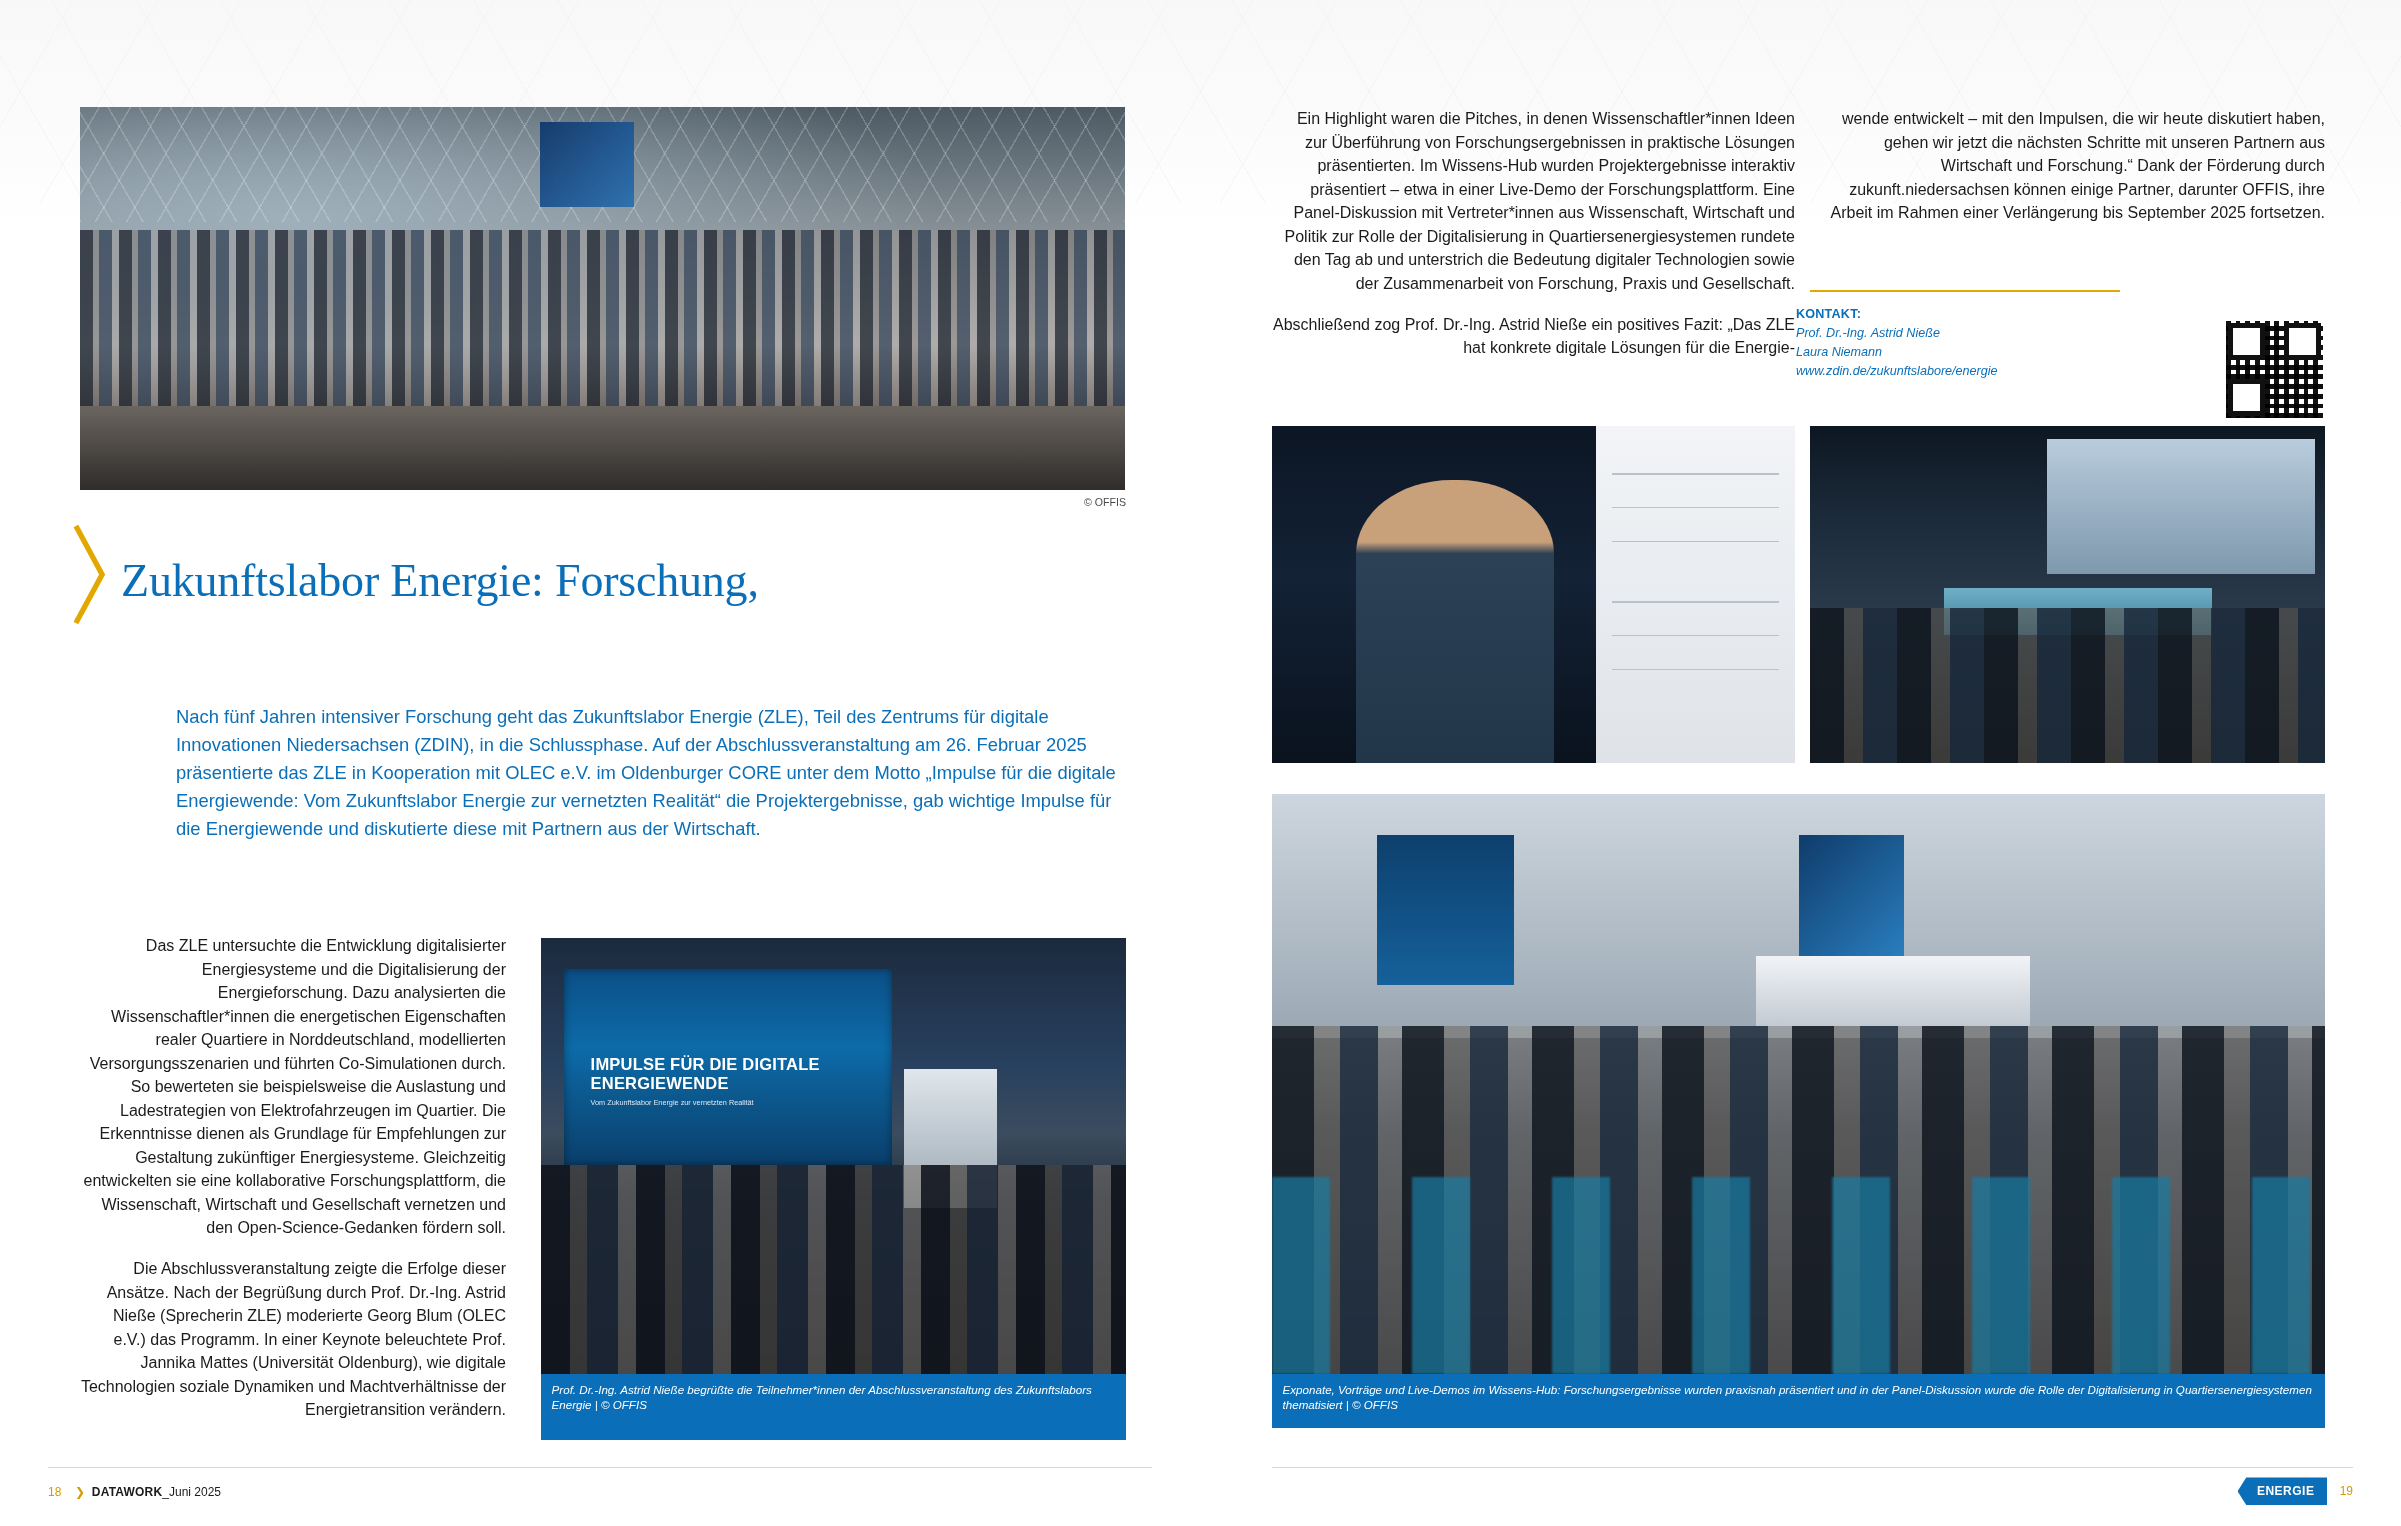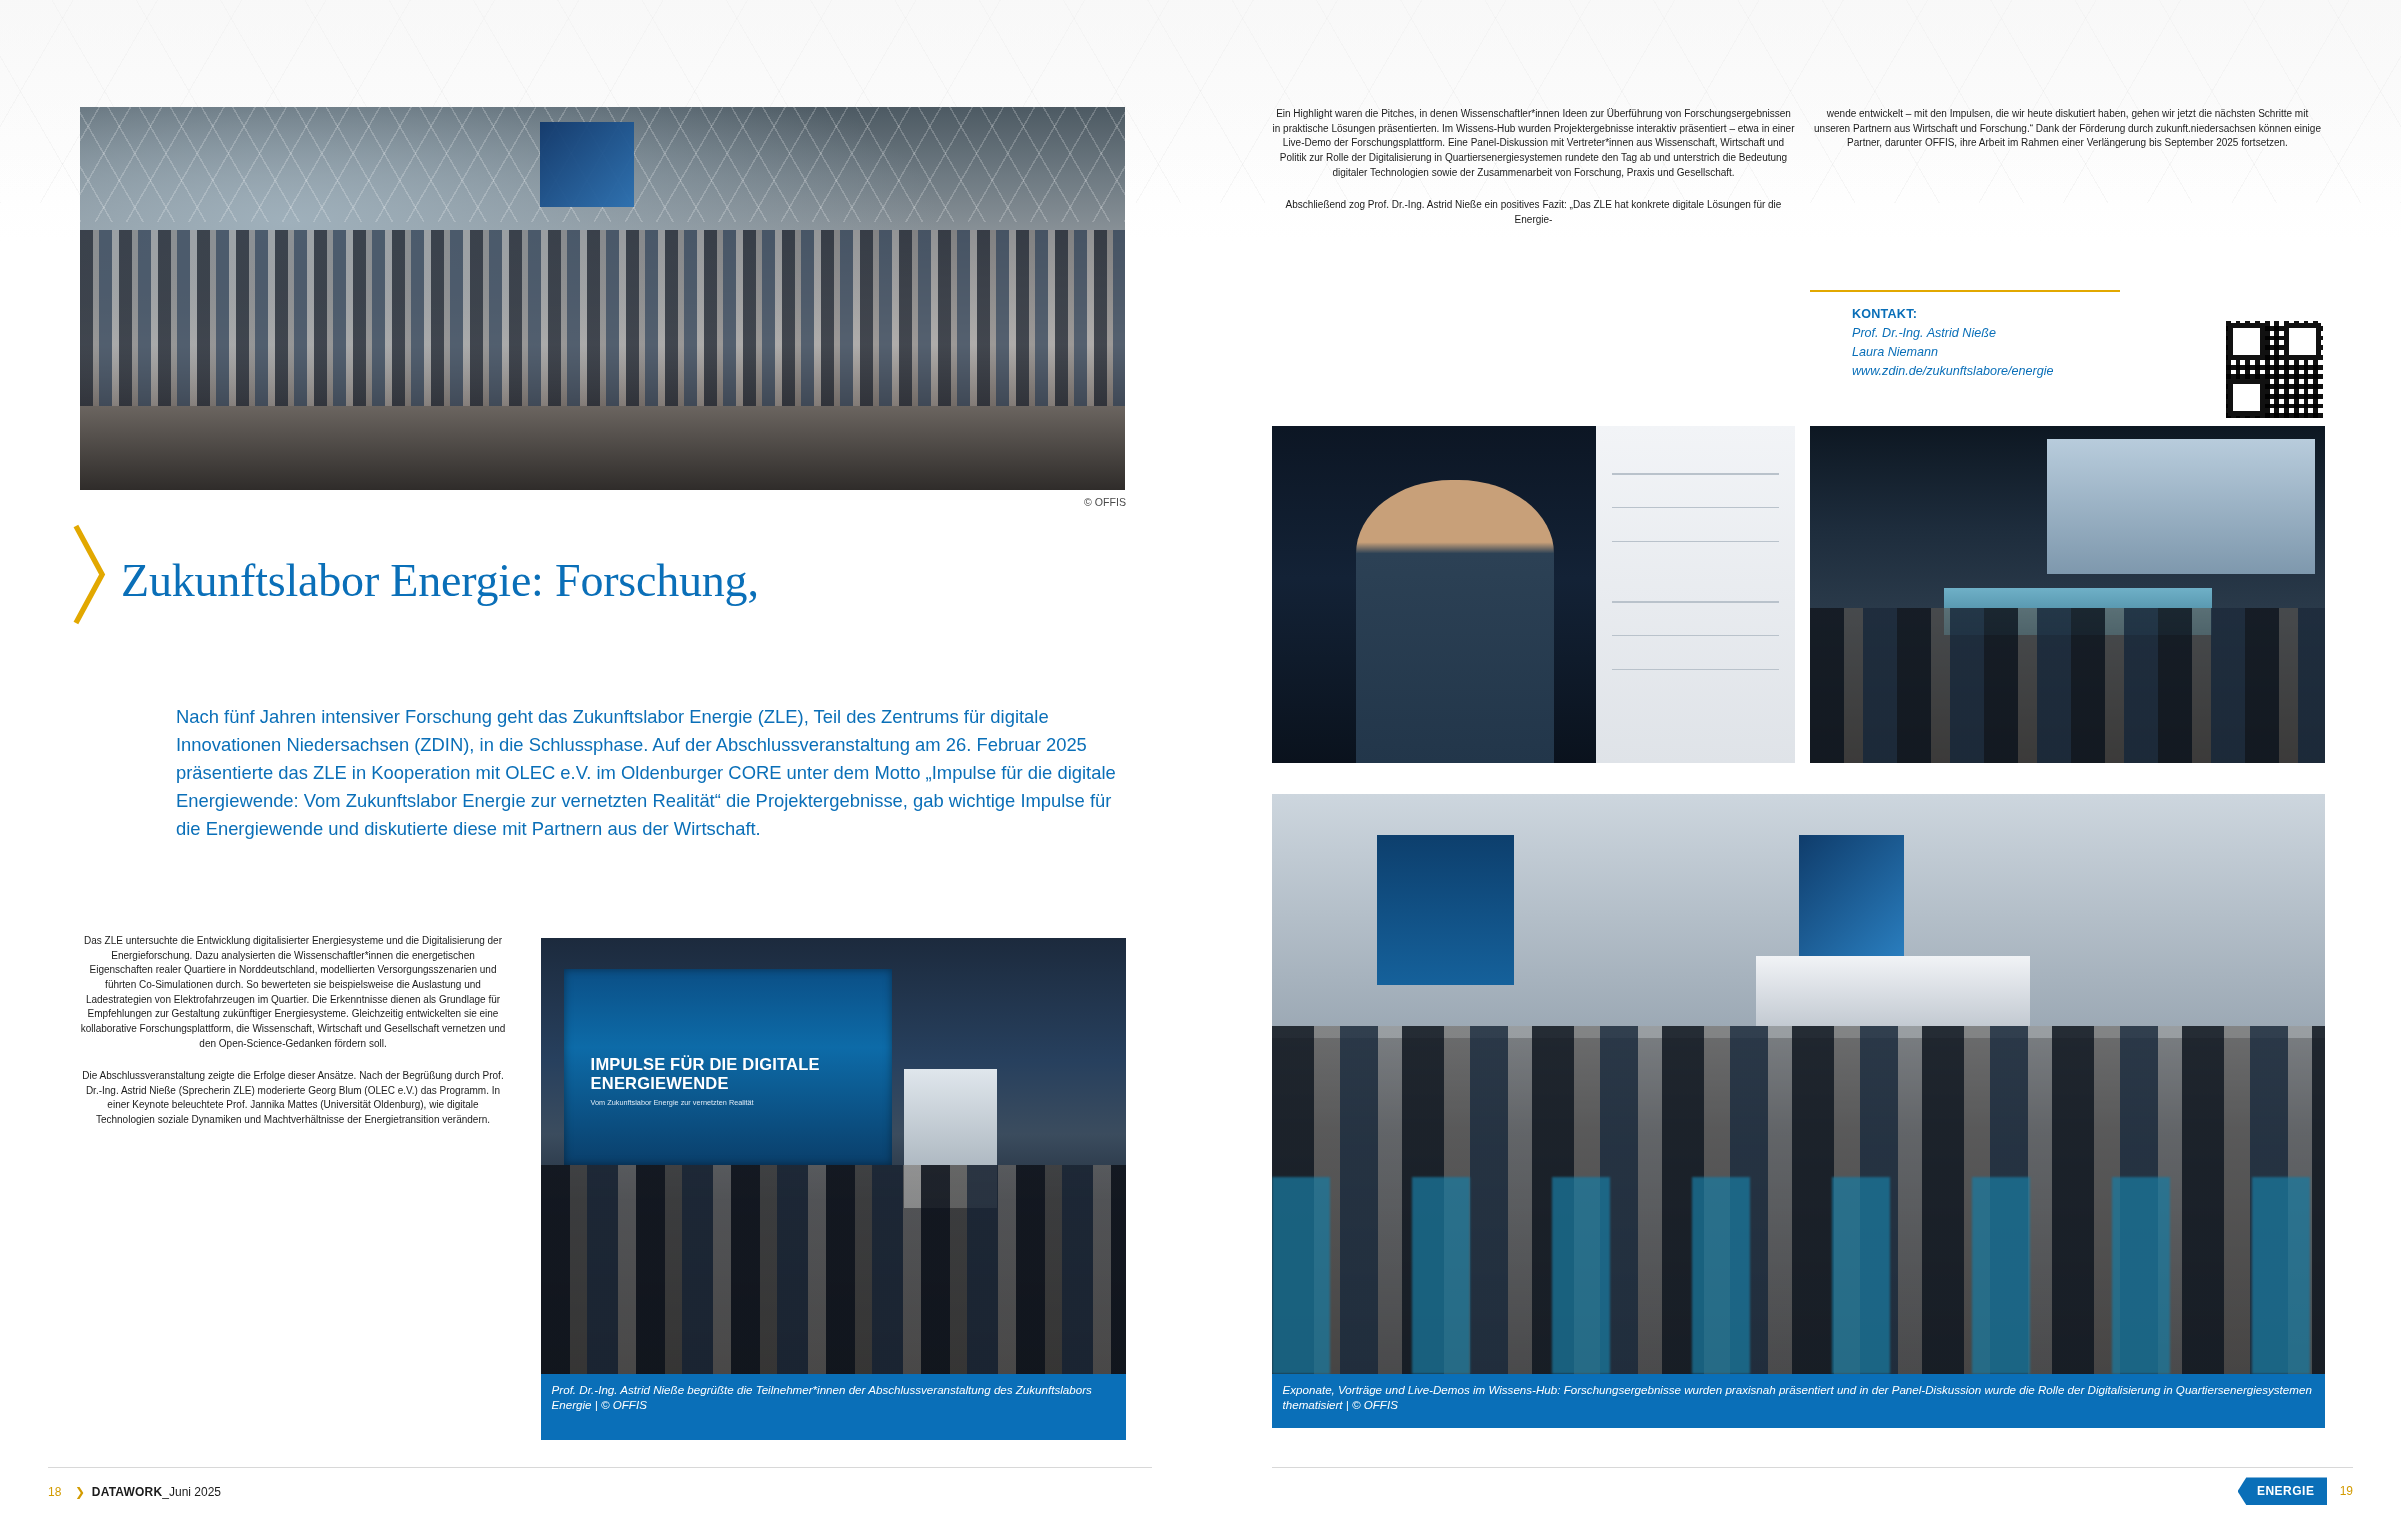--- a/index.html
+++ b/index.html
@@ -241,41 +241,41 @@
     position: absolute;
     left: 176px; top: 703px; width: 950px;
     color: #0a6fb8;
     font-size: 18.4px;
     line-height: 1.52;
   }
 
   
   .body-col {
     position: absolute;
-    font-size: 10px;
+    font-size: 16px;
     line-height: 1.47;
     color: #1b1b1b;
-    text-align: center;
+    text-align: right;
   }
   #col-left-1 { left: 80px; top: 934px; width: 426px; }
   #col-left-1 p { margin: 0 0 17.4px 0; }
 
   #col-right-1 { left: 1272px; top: 107px; width: 523px; }
   #col-right-1 p { margin: 0 0 17.4px 0; }
 
   #col-right-2 { left: 1810px; top: 107px; width: 515px; }
   #col-right-2 p { margin: 0 0 17.4px 0; }
 
   
   #contact-rule {
     position: absolute; left: 1810px; top: 290px; width: 310px; height: 1.5px;
     background: #e2a800;
   }
   #contact {
-    position: absolute; left: 1852px; top: 305px; width: 436px;
+    position: absolute; left: 1796px; top: 305px; width: 436px;
     color: #0a6fb8; font-size: 12.6px; line-height: 1.5;
   }
   #contact .kh { font-weight: bold; font-style: normal; letter-spacing: 0.2px; }
   #contact .ki { font-style: italic; }
 
   
   #qr {
     position: absolute; left: 2226px; top: 321px; width: 97px; height: 97px;
     background:
       repeating-linear-gradient(90deg, #111 0 4.8px, #fff 4.8px 9.7px),

